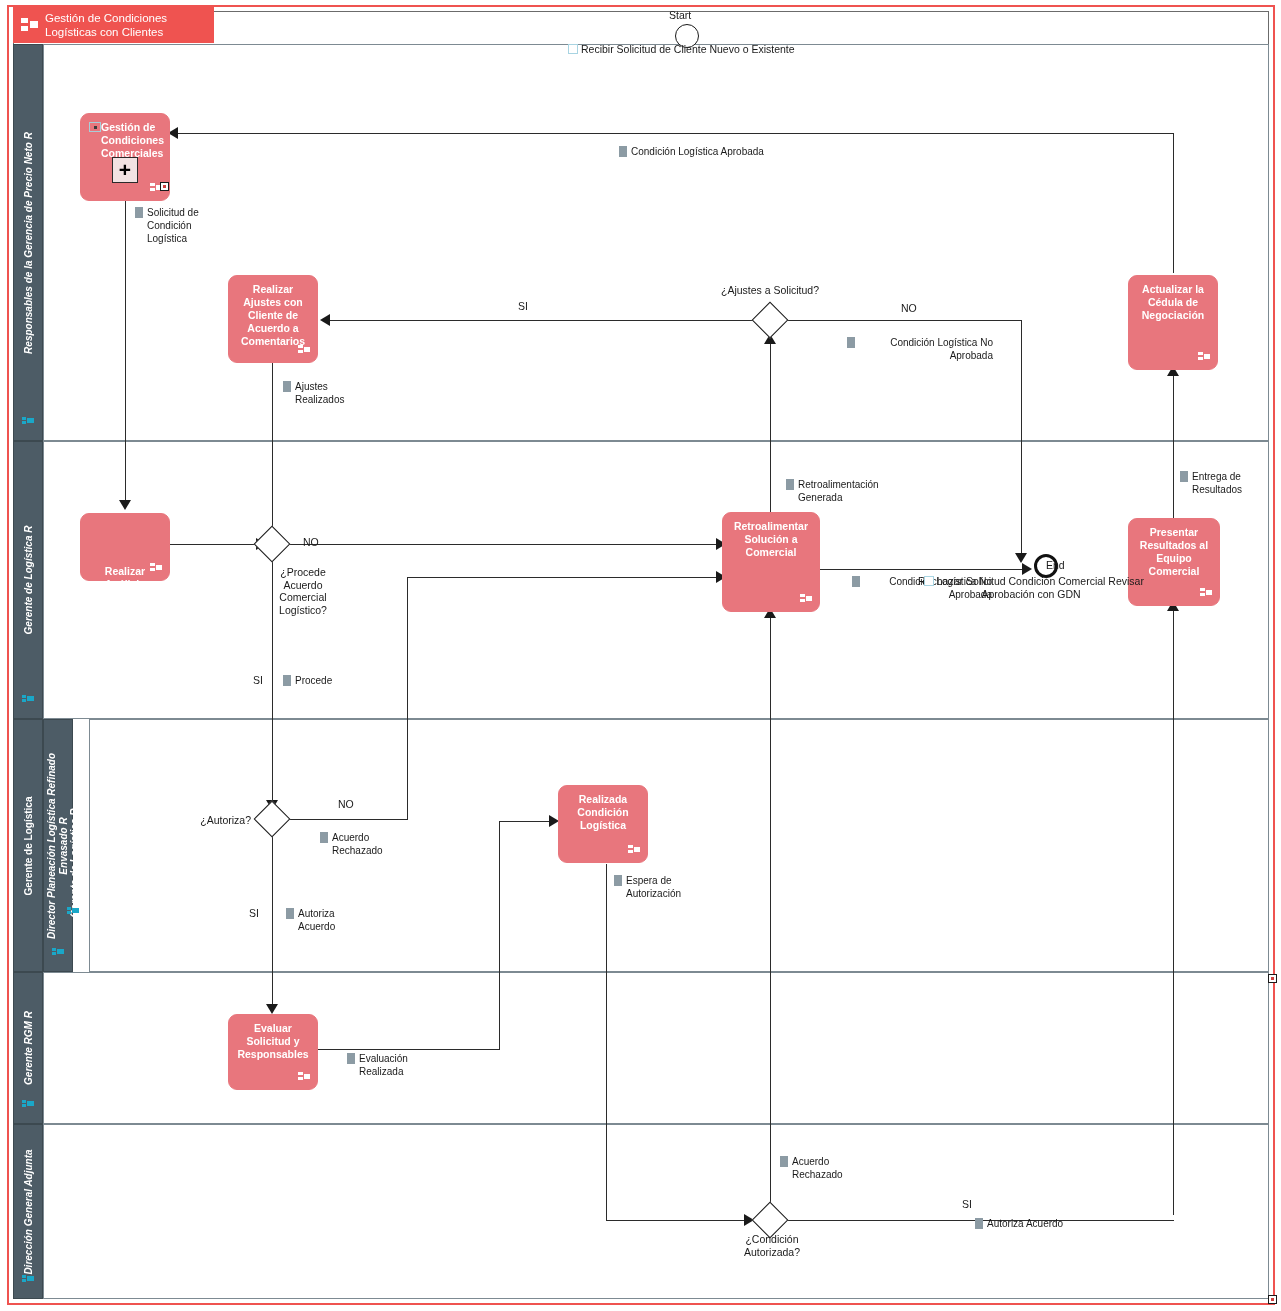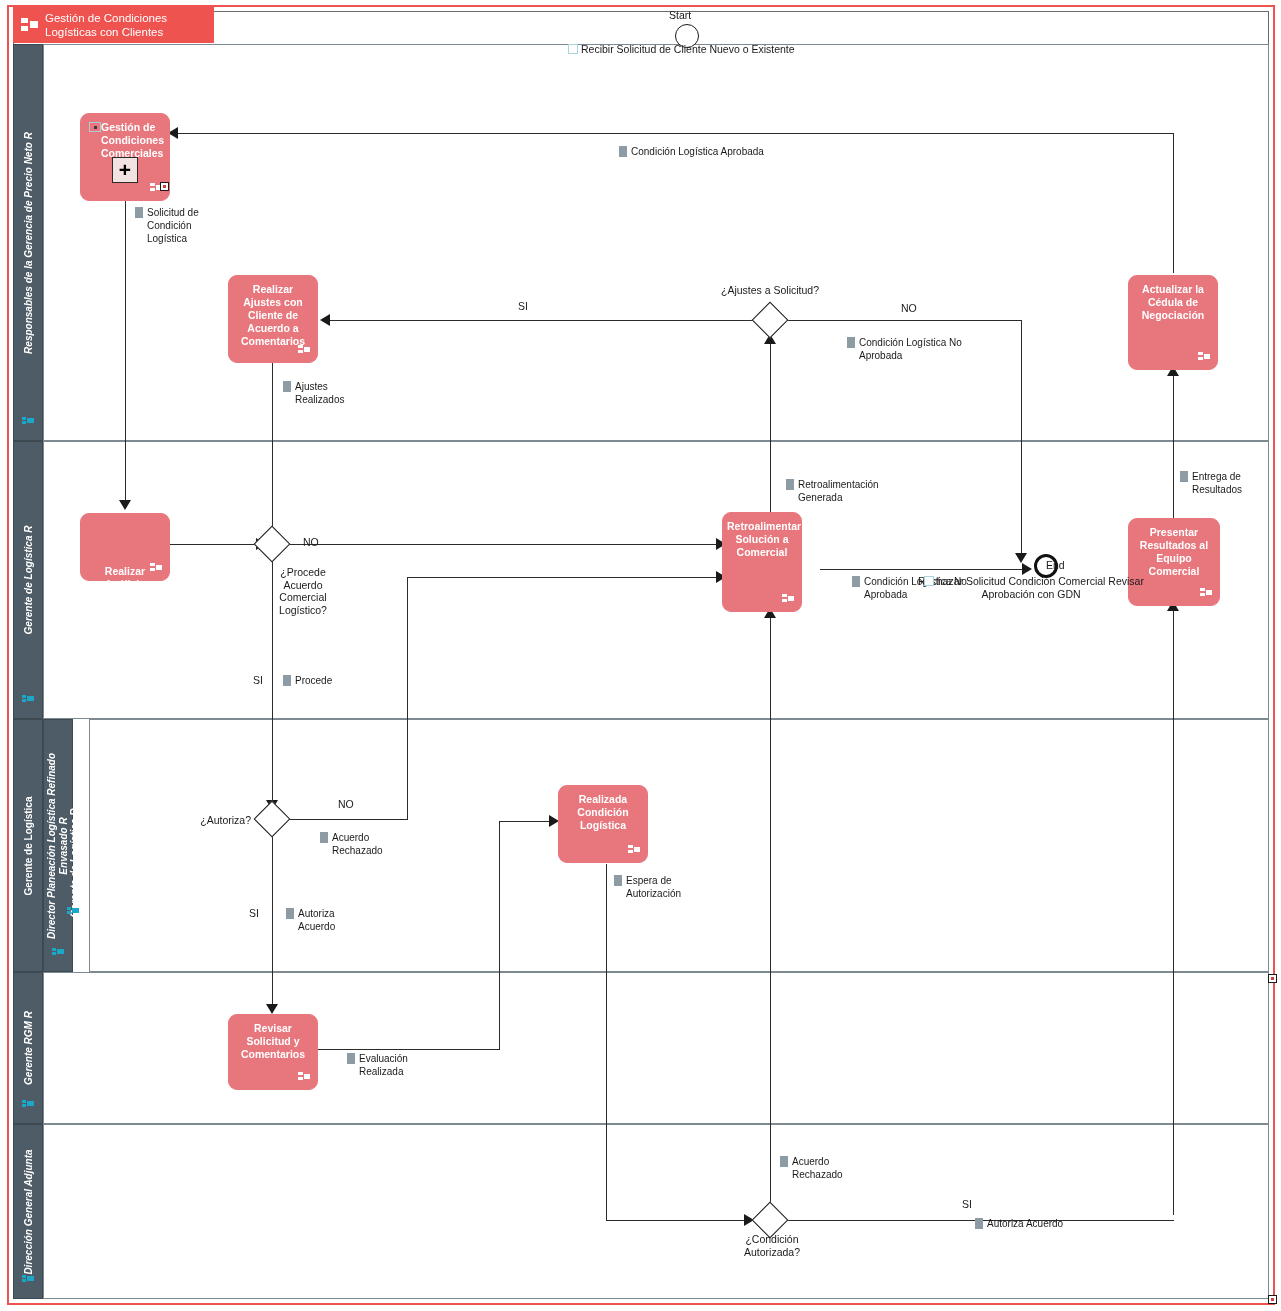--- a/index.html
+++ b/index.html
@@ -206,21 +206,21 @@
     color: #1a1a1a;
     line-height: 13px;
     padding-left: 12px;
   }
   .dobj .dico {
     position: absolute;
     left: 0; top: 1px;
     width: 8px; height: 11px;
     background: #8c9ba4;
   }
-  .dobj.ctr { text-align: left; }
+  .dobj.ctr { text-align: right; }
 
   
   .annot {
     position: absolute;
     font-size: 10.5px;
     color: #1a1a1a;
     line-height: 13px;
     padding-left: 13px;
   }
   .annot .aico {
@@ -401,21 +401,21 @@
 
   <div class="task" style="left:80px; top:513px; width:90px; height:68px;">
     <div style="padding:0 4px;margin-top:44px;">Realizar Análisis Logístico</div>
     <span class="tcorner">
         <s class="c1"></s>
         <s class="c2"></s>
         <s class="c3"></s>
       </span>
   </div>
 
-  <div class="task" style="left:722px; top:512px; width:80px; height:100px;">
+  <div class="task" style="left:722px; top:512px; width:98px; height:100px;">
     <div style="padding:0 4px;">Retroalimentar Solución a Comercial</div>
     <span class="tcorner">
         <s class="c1"></s>
         <s class="c2"></s>
         <s class="c3"></s>
       </span>
   </div>
 
   <div class="task" style="left:1128px; top:518px; width:92px; height:88px;">
     <div style="padding:0 4px;">Presentar Resultados al Equipo Comercial</div>
@@ -429,21 +429,21 @@
   <div class="task" style="left:558px; top:785px; width:90px; height:78px;">
     <div style="padding:0 4px;">Realizada Condición Logística</div>
     <span class="tcorner">
         <s class="c1"></s>
         <s class="c2"></s>
         <s class="c3"></s>
       </span>
   </div>
 
   <div class="task" style="left:228px; top:1014px; width:90px; height:76px;">
-    <div style="padding:0 4px;">Revisar Solicitud y Comentarios</div>
+    <div style="padding:0 4px;">Evaluar Solicitud y Responsables</div>
     <span class="tcorner">
         <s class="c1"></s>
         <s class="c2"></s>
         <s class="c3"></s>
       </span>
   </div>
 
   <div class="event start" style="left:675px; top:24px; width:24px; height:24px;"></div>
   <div class="event-label" style="left:669px; top:9px;">Start</div>
 

